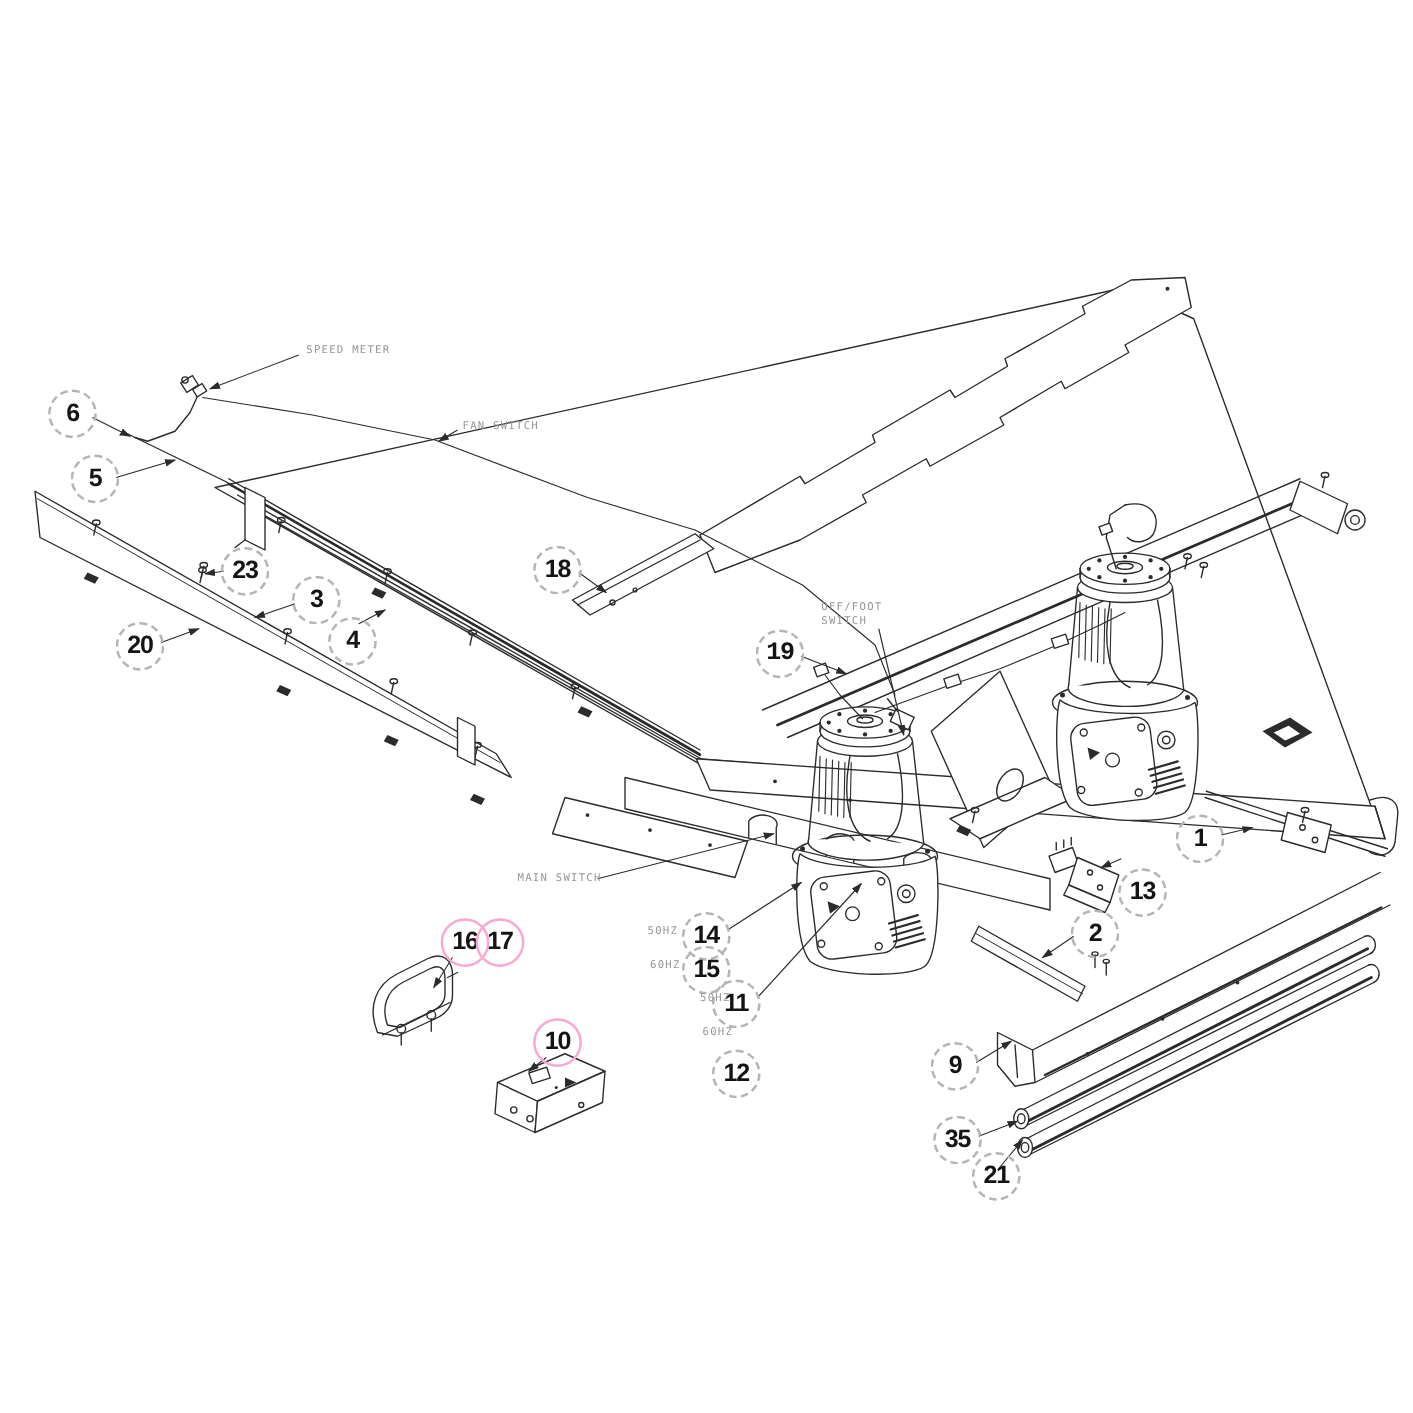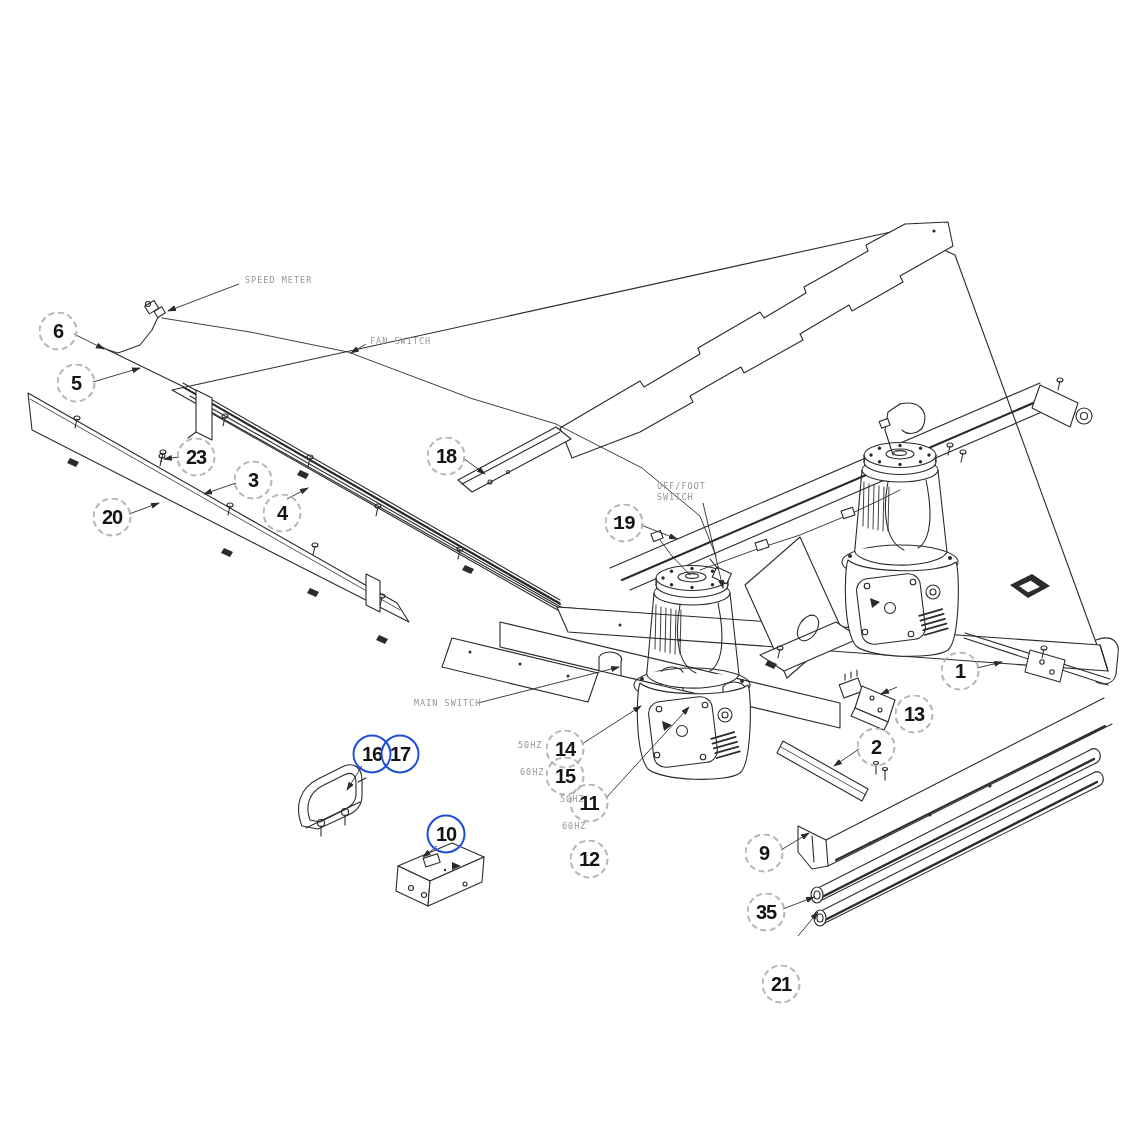--- a/index.html
+++ b/index.html
@@ -6,21 +6,21 @@
   #stage{position:relative;width:1130px;height:1130px;background:#ffffff;overflow:hidden;
          font-family:"Liberation Sans",sans-serif;}
   #stage svg{position:absolute;left:0;top:0;}
   #base-art{z-index:1;}
   #overlay-art{z-index:2;pointer-events:none;}
   .callout{position:absolute;z-index:3;width:35px;height:35px;border-radius:50%;
            display:flex;align-items:center;justify-content:center;
            font-weight:bold;font-size:20px;letter-spacing:-1px;color:#141414;
            transform:translate(-50%,-50%);background:transparent;}
   .callout.dashed{border:2px dashed #b5b5b5;}
-  .callout.solid{border:2px solid #1d4ed8;}
+  .callout.solid{border:2px solid #f9a8d4;}
   .tiny-label{position:absolute;z-index:3;font-family:"DejaVu Sans Mono",monospace;
               font-size:8.5px;line-height:11px;color:#979797;letter-spacing:1px;
               white-space:pre-line;}
 </style>
 </head>
 <body>
 
 <div id="stage">
 
 <svg id="base-art" width="1130" height="1130" viewBox="0 0 1130 1130" fill="none" stroke="#2b2b2b" stroke-width="1.1" stroke-linejoin="round" stroke-linecap="round">
@@ -328,21 +328,21 @@
     <div class="callout dashed" style="left: 876px; top: 747px;">2</div>
     <div class="callout solid" style="left: 372px; top: 754px;">16</div>
     <div class="callout solid" style="left: 400px; top: 754px;">17</div>
     <div class="callout solid" style="left: 446px; top: 834px;">10</div>
     <div class="callout dashed" style="left: 565px; top: 749px; text-align: right;">14</div>
     <div class="callout dashed" style="left: 565px; top: 776px; text-align: center;">15</div>
     <div class="callout dashed" style="left: 589px; top: 803px; text-align: right;">11</div>
     <div class="callout dashed" style="left: 589px; top: 859px; text-align: right;">12</div>
     <div class="callout dashed" style="left: 764px; top: 853px;">9</div>
     <div class="callout dashed" style="left: 766px; top: 912px;">35</div>
-    <div class="callout dashed" style="left: 781px; top: 941px; margin-top: 43px;">21</div>
+    <div class="callout dashed" style="left: 797px; top: 941px;">21</div>
     <div class="tiny-label" style="left: 245px; top: 275px;">SPEED METER</div>
     <div class="tiny-label" style="left: 370px; top: 336px;">FAN SWITCH</div>
     <div class="tiny-label" style="left: 617px; top: 481px; margin-left: 40px;">OFF/FOOT
 SWITCH</div>
     <div class="tiny-label" style="left: 414px; top: 698px;">MAIN SWITCH</div>
     <div class="tiny-label" style="left: 518px; top: 740px;">50HZ</div>
     <div class="tiny-label" style="left: 520px; top: 767px;">60HZ</div>
     <div class="tiny-label" style="left: 560px; top: 794px;">50HZ</div>
     <div class="tiny-label" style="left: 562px; top: 821px;">60HZ</div>
   </div>

